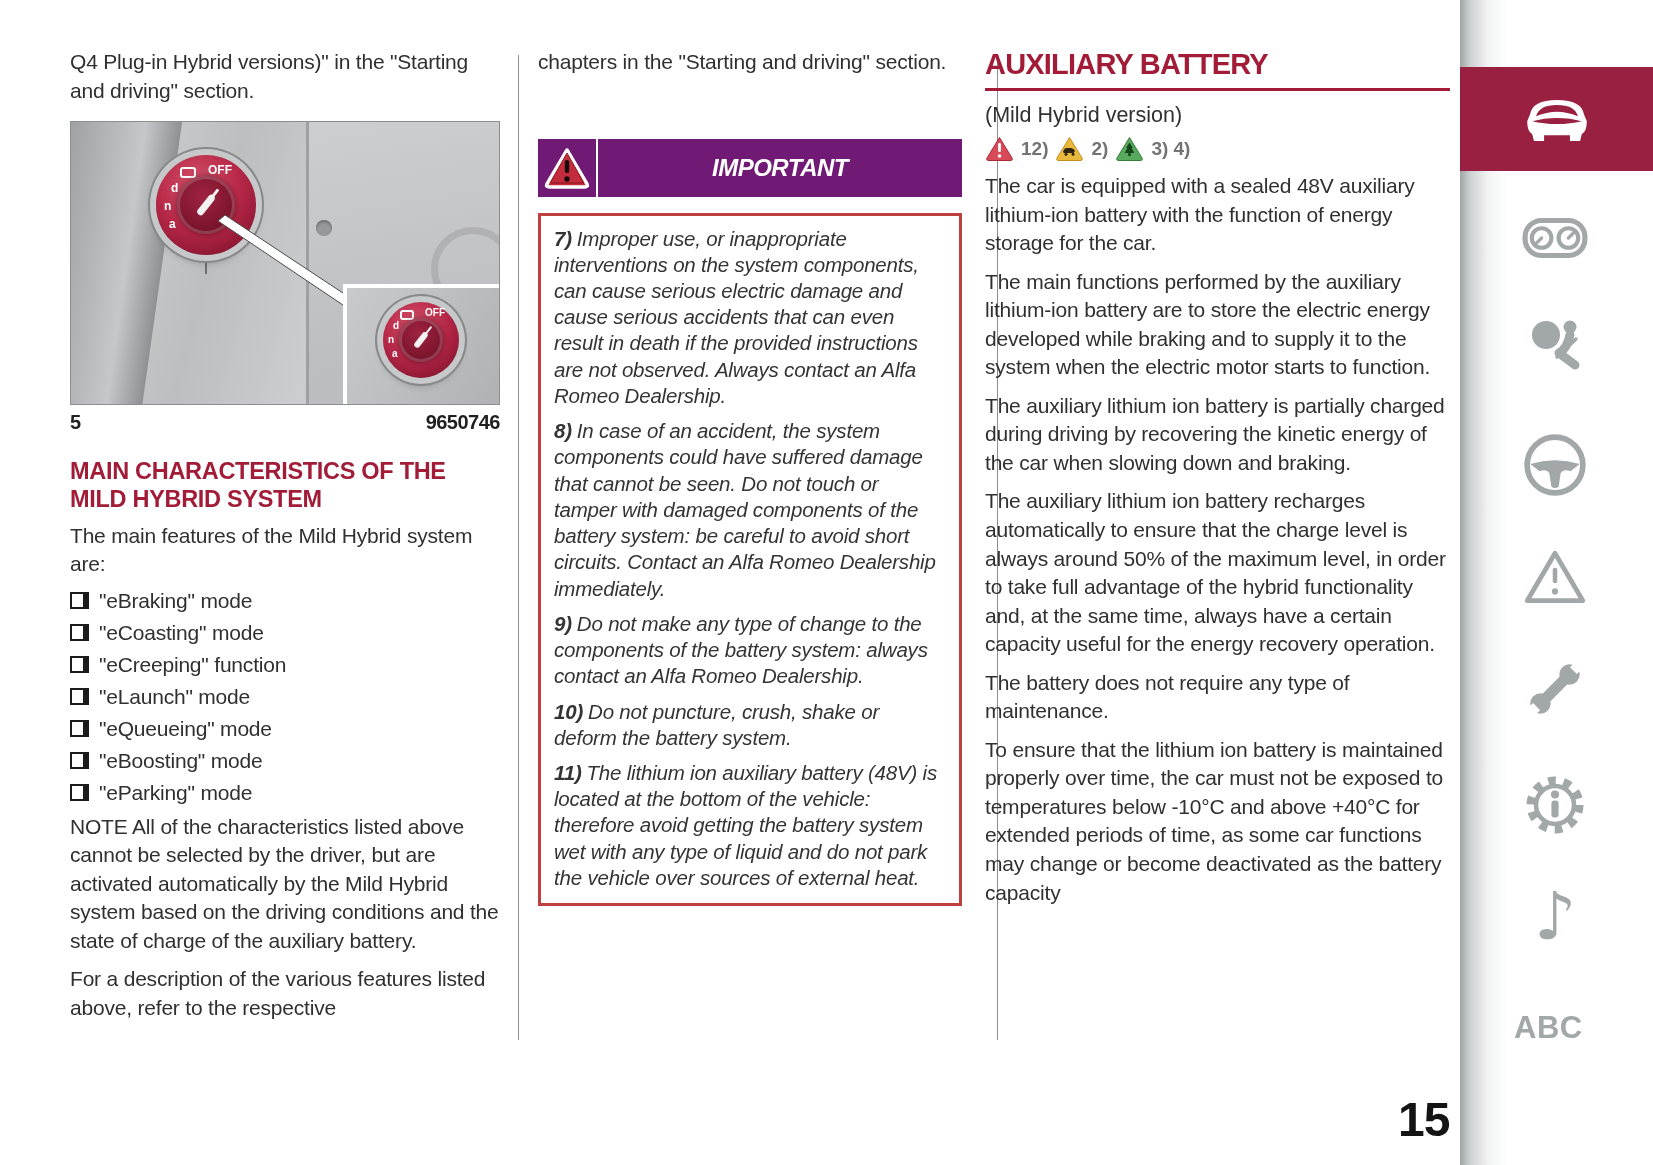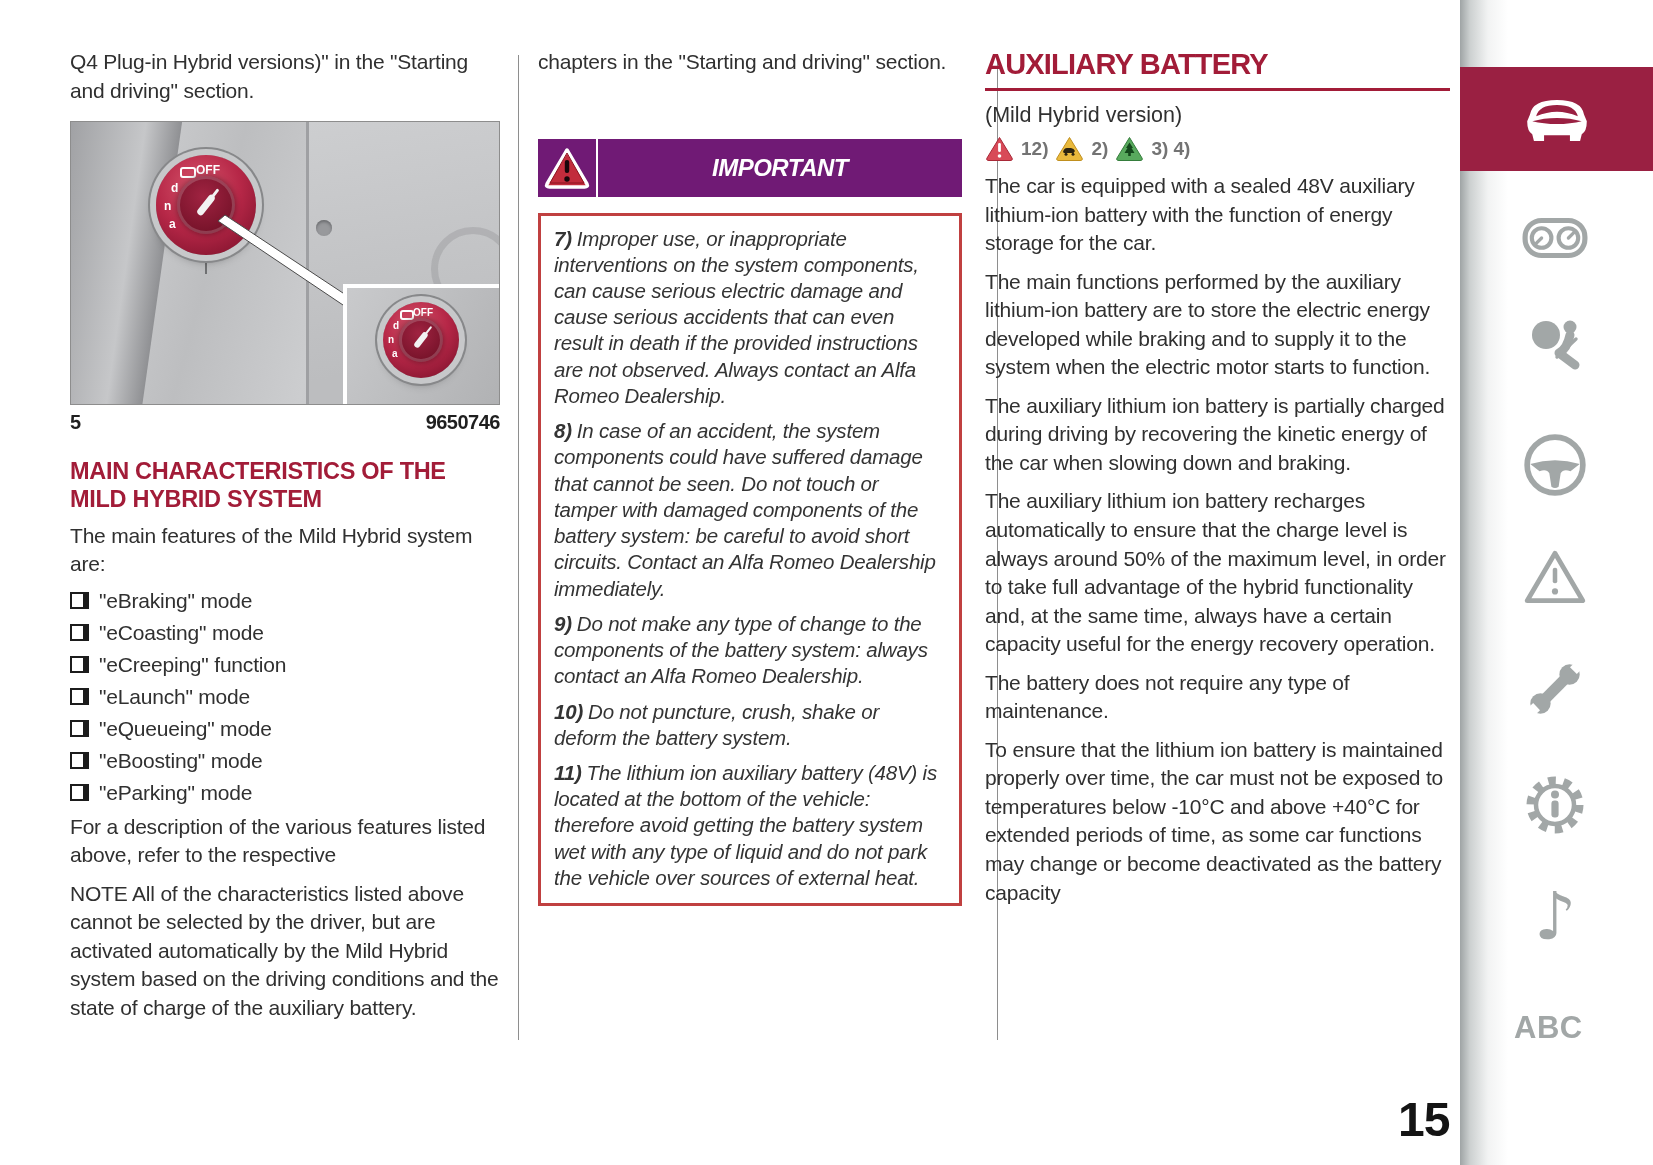--- a/index.html
+++ b/index.html
@@ -29,21 +29,21 @@
         background:radial-gradient(circle at 42% 32%,#d7556c 0%,#b62747 48%,#8f1834 78%,#6f1027 100%);
         box-shadow:0 0 0 6px #c7c8ca,0 0 0 8px #87888a,0 6px 10px rgba(0,0,0,.35);}
   .knob-main{left:85px;top:33px;width:100px;height:100px;}
   .knob-inner{position:absolute;left:50%;top:50%;transform:translate(-50%,-50%);
               width:58%;height:58%;border-radius:50%;
               background:radial-gradient(circle at 45% 35%,#a02341,#701026 85%);
               box-shadow:inset 0 0 0 3px rgba(255,255,255,0.18),0 0 6px rgba(0,0,0,.4);}
   .pillkey{position:absolute;left:50%;top:50%;width:7px;height:24px;border-radius:4px;background:#f2f2f2;
            transform:translate(-50%,-50%) rotate(38deg);box-shadow:0 -10px 0 -2px #f2f2f2;}
   .klabel{position:absolute;color:#ffffff;font-weight:bold;font-size:12px;letter-spacing:0;}
-  .koff{font-size:12px;}
+  .koff{font-size:12px;padding-left:12px;}
   .escicon{position:absolute;width:12px;height:7px;border:2px solid #fff;border-radius:3px;}
   .stem{position:absolute;left:134px;top:136px;width:2px;height:16px;background:#6f7072;}
   .inset{position:absolute;left:272px;top:162px;width:156px;height:120px;border-top:4px solid #fff;border-left:4px solid #fff;
          background:linear-gradient(120deg,#c9cacc,#b0b1b3);}
   .knob-sub{left:36px;top:14px;width:76px;height:76px;}
   .callout{position:absolute;left:0;top:0;pointer-events:none;}
   .figcap{display:flex;justify-content:space-between;margin-top:6px;font-size:20px;}
   .figno{font-weight:bold;color:#1f1f1f;}
   .figcode{font-weight:bold;color:#1f1f1f;letter-spacing:-0.5px;}
   .red-h2{color:#a21c38;font-weight:bold;font-size:23.5px;line-height:1.18;letter-spacing:-0.3px;margin:24px 0 8px;}
@@ -155,22 +155,22 @@
       <li>
           <span class="sq"></span>
           <span>"eBoosting" mode</span>
         </li>
       <li>
           <span class="sq"></span>
           <span>"eParking" mode</span>
         </li>
     </ul>
 
+    <p class="body-par">NOTE All of the characteristics listed above cannot be selected by the driver, but are activated automatically by the Mild Hybrid system based on the driving conditions and the state of charge of the auxiliary battery.</p>
     <p class="body-par">For a description of the various features listed above, refer to the respective</p>
-    <p class="body-par">NOTE All of the characteristics listed above cannot be selected by the driver, but are activated automatically by the Mild Hybrid system based on the driving conditions and the state of charge of the auxiliary battery.</p>
   </div>
 
   <div class="col col-mid">
     <p class="body-par">chapters in the "Starting and driving" section.</p>
 
     <div class="imp-bar">
       <div class="imp-icon-cell">
         <svg width="46" height="42" viewBox="0 0 46 42">
           <path d="M23 3 L43 37 Q44.5 40 40.5 40 L5.5 40 Q1.5 40 3 37 Z" fill="#c22c3c" stroke="#ffffff" stroke-width="3.5" stroke-linejoin="round"></path>
           <path d="M23 6 L40 36 L6 36 Z" fill="none" stroke="#8c1320" stroke-width="1"></path>

